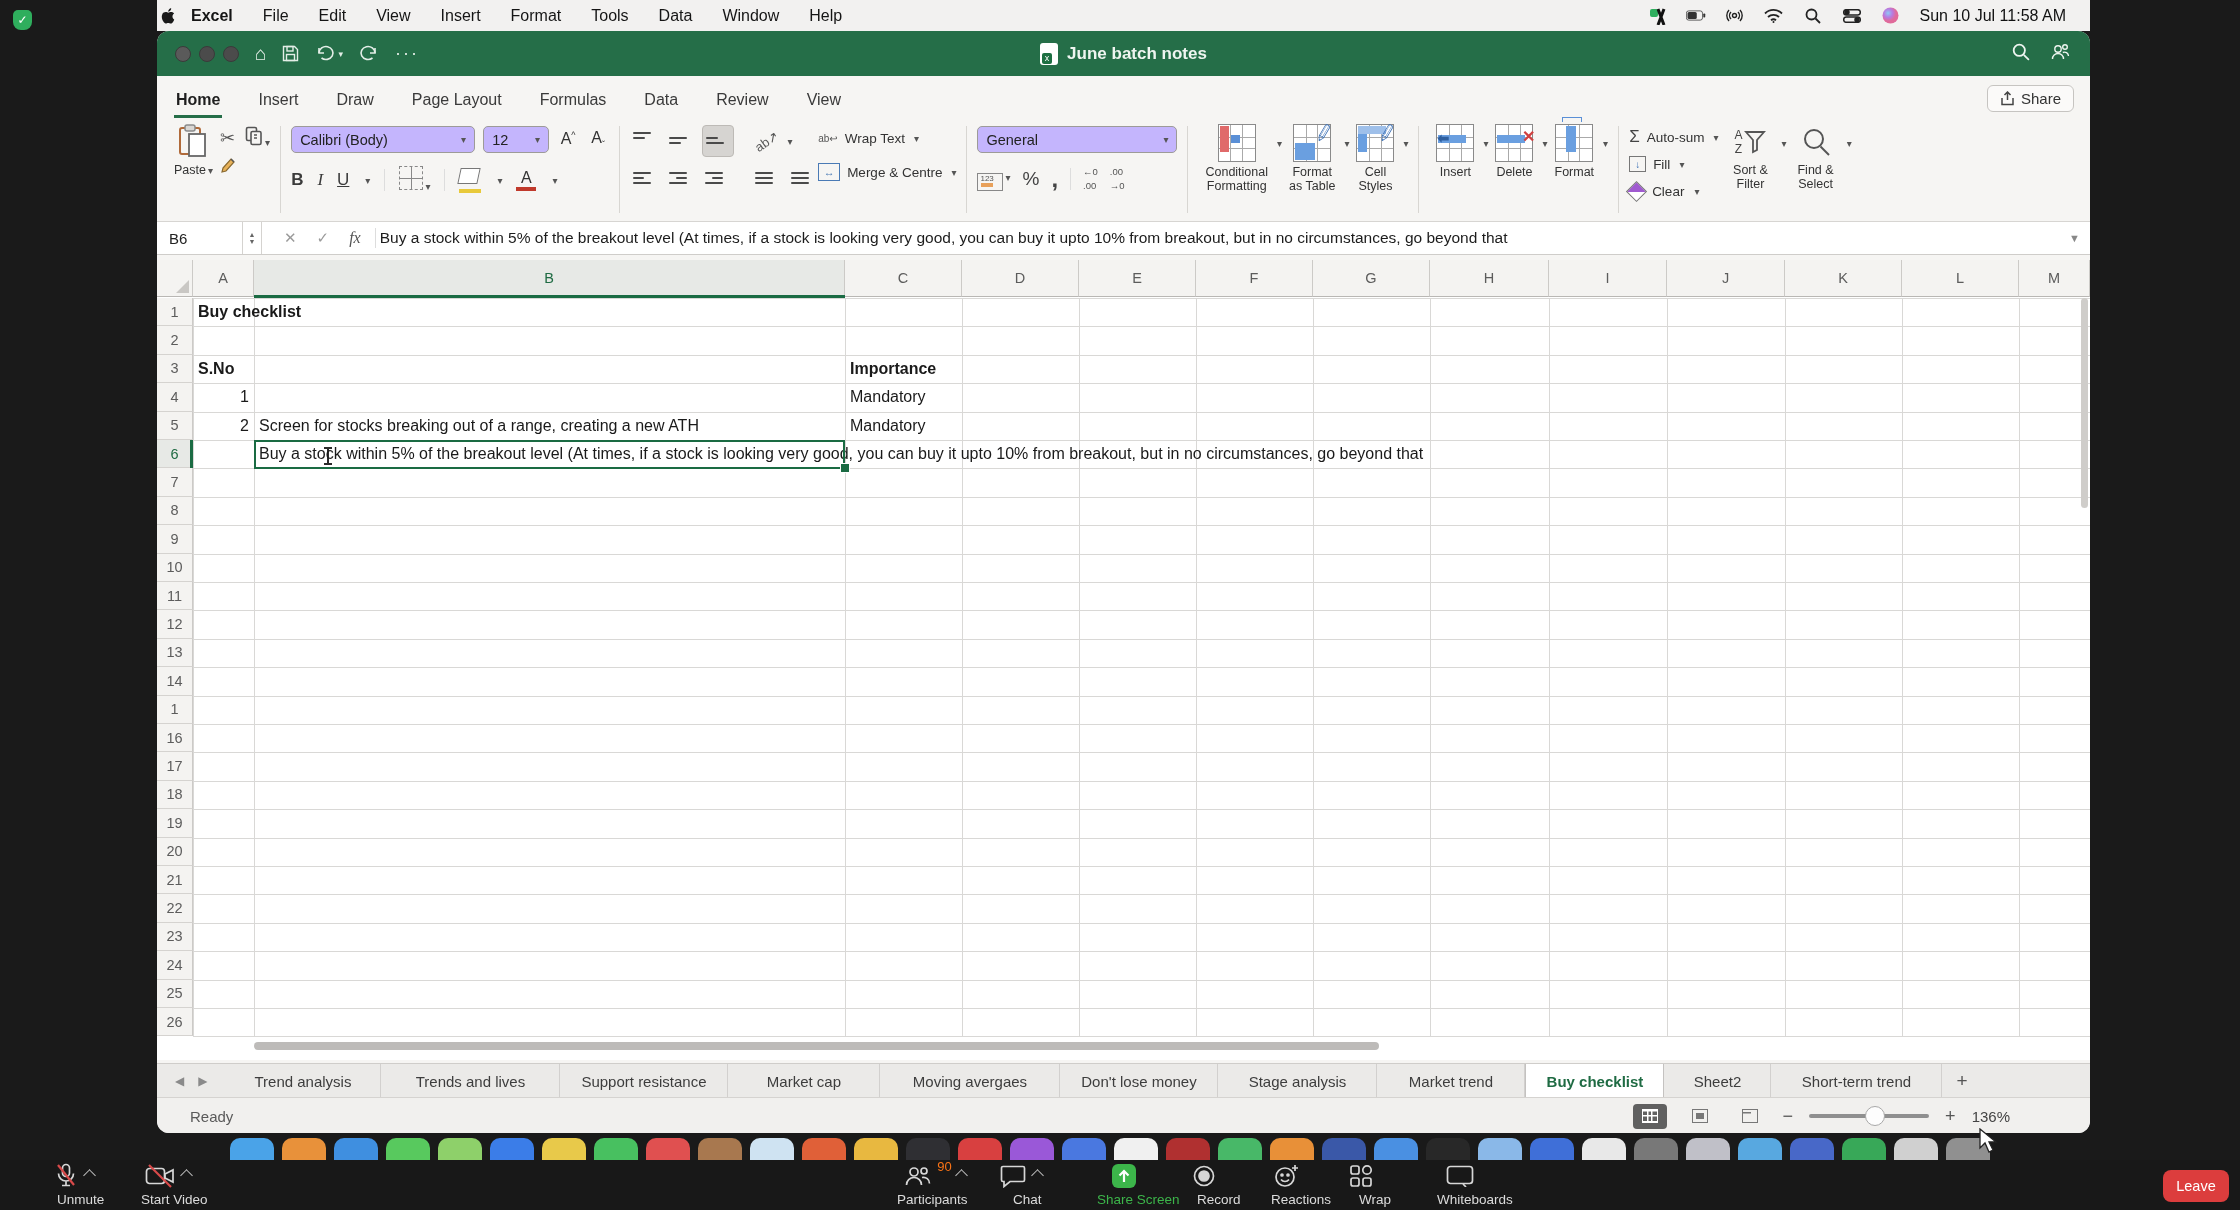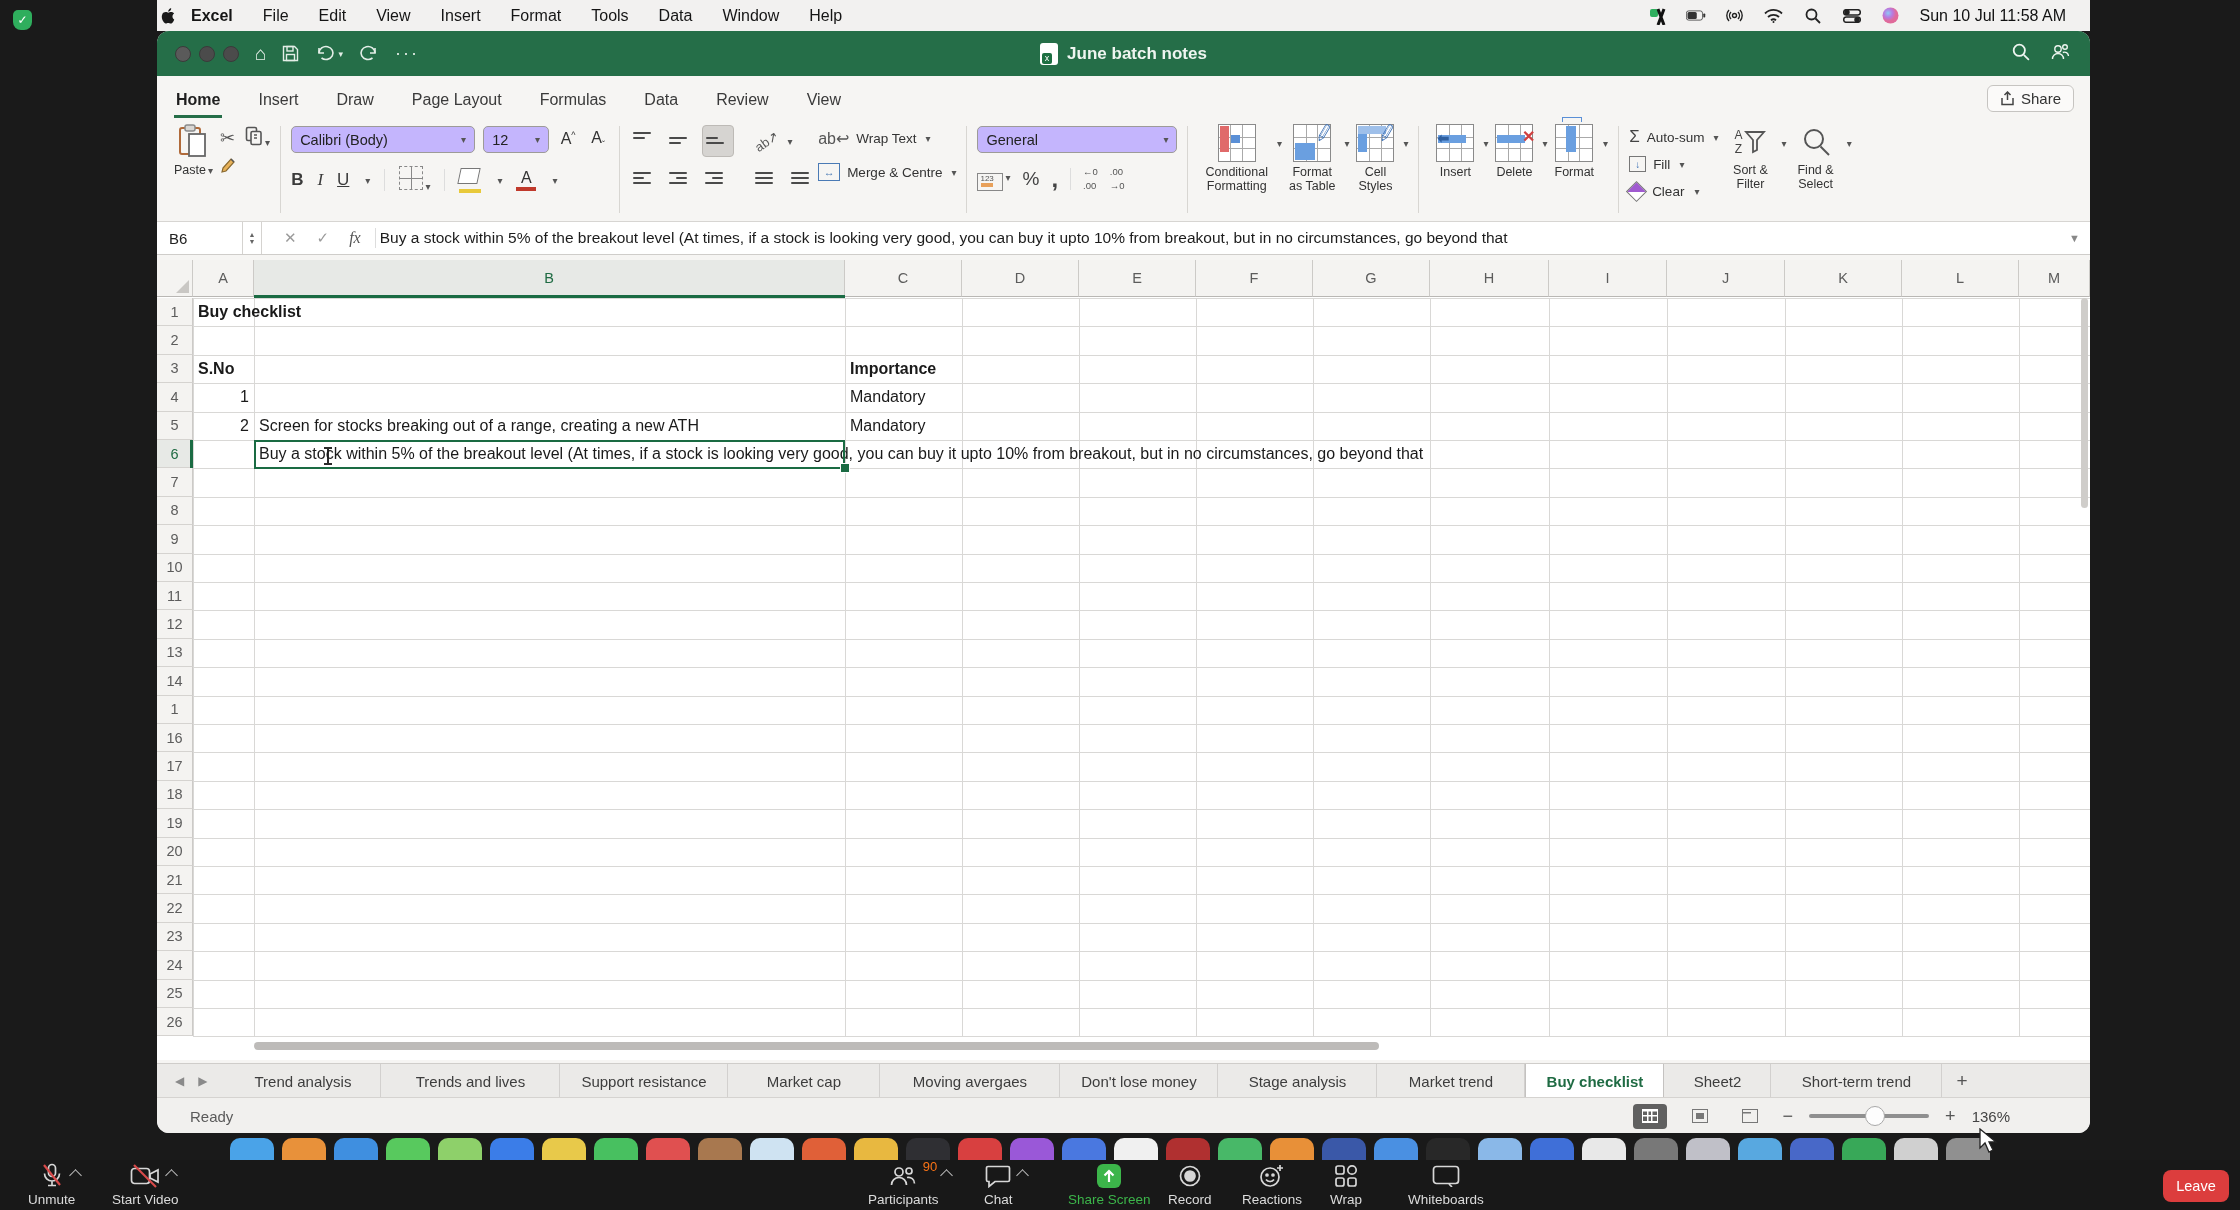--- a/index.html
+++ b/index.html
@@ -112,21 +112,21 @@
       linear-gradient(#777,#777) 0 2px/8px 1.5px no-repeat;}
   #zslider{width:120px;height:4px;background:#8f8f8f;border-radius:2px;position:relative;}
   #zknob{position:absolute;top:-8px;left:56px;width:20px;height:20px;border-radius:50%;background:#fdfdfd;border:1px solid #a8a8a8;box-sizing:border-box;}
   #zoompct{font-size:15px;color:#444;}
   
   .dockico{position:absolute;top:1138px;width:44px;height:44px;border-radius:10px;}
   
   #meetbar{left:0;top:1160px;width:2240px;height:50px;background:#181818;}
   .mctrl{position:absolute;top:3px;display:flex;flex-direction:column;align-items:center;color:#dcdcdc;font-size:13.5px;}
   .mctrl .micon{height:26px;display:flex;align-items:center;justify-content:center;position:relative;}
-  .mctrl .mlabel{margin-top:3px;white-space:nowrap;}
+  .mctrl .mlabel{margin-top:3px;white-space:nowrap;margin-left:29px;}
   .mctrl.accent .mlabel{color:#3cb54a;}
   .chev{position:absolute;right:-16px;top:8px;width:8px;height:8px;border-left:1.5px solid #bdbdbd;border-top:1.5px solid #bdbdbd;transform:rotate(45deg);}
   .badge{position:absolute;right:-20px;top:-4px;font-size:13px;color:#f97316;}
   #leave-btn{position:absolute;left:2163px;top:1170px;width:66px;height:32px;background:#dc3d3d;border-radius:8px;
              color:#fff;font-size:14.5px;display:flex;align-items:center;justify-content:center;}
   
   #ibeam{position:absolute;left:327px;top:447px;width:2px;height:18px;background:#2b2b2b;}
   #ibeam:before,#ibeam:after{content:"";position:absolute;left:-3px;width:8px;height:2px;background:#2b2b2b;}
   #ibeam:after{bottom:0;}
   
@@ -354,21 +354,21 @@
           <span class="alico"><span class="lines"><i style="width:18px"></i><i style="width:11px;margin:3px auto;"></i><i style="width:18px"></i></span></span>
           <span class="alico"><span class="lines"><i style="width:18px"></i><i style="width:11px;margin-left:7px;"></i><i style="width:18px"></i></span></span>
           <span style="width:8px;"></span>
           <span class="alico"><span class="lines"><i style="width:18px"></i><i style="width:18px"></i><i style="width:18px"></i></span></span>
           <span class="alico"><span class="lines"><i style="width:18px"></i><i style="width:18px"></i><i style="width:18px"></i></span></span>
         </span>
       </span>
 
       <span class="rgroup stack" style="padding-top:10px;gap:14px;font-size:13.5px;color:#333;">
         <span class="minirow" style="height:20px;gap:7px;">
-          <span style="font-size:16px;color:#555;">ab↩</span>
+          <span style="font-size:10px;color:#555;">ab↩</span>
           <span>Wrap Text</span>
             <span class="caret">▾</span>
         </span>
         <span class="minirow" style="height:20px;gap:7px;">
           <span style="display:inline-flex;width:20px;height:16px;border:1.5px solid #4a7ab5;align-items:center;justify-content:center;font-size:11px;color:#4a7ab5;">↔</span>
           <span>Merge &amp; Centre</span>
             <span class="caret">▾</span>
         </span>
       </span>
       <span class="rsep"></span>

